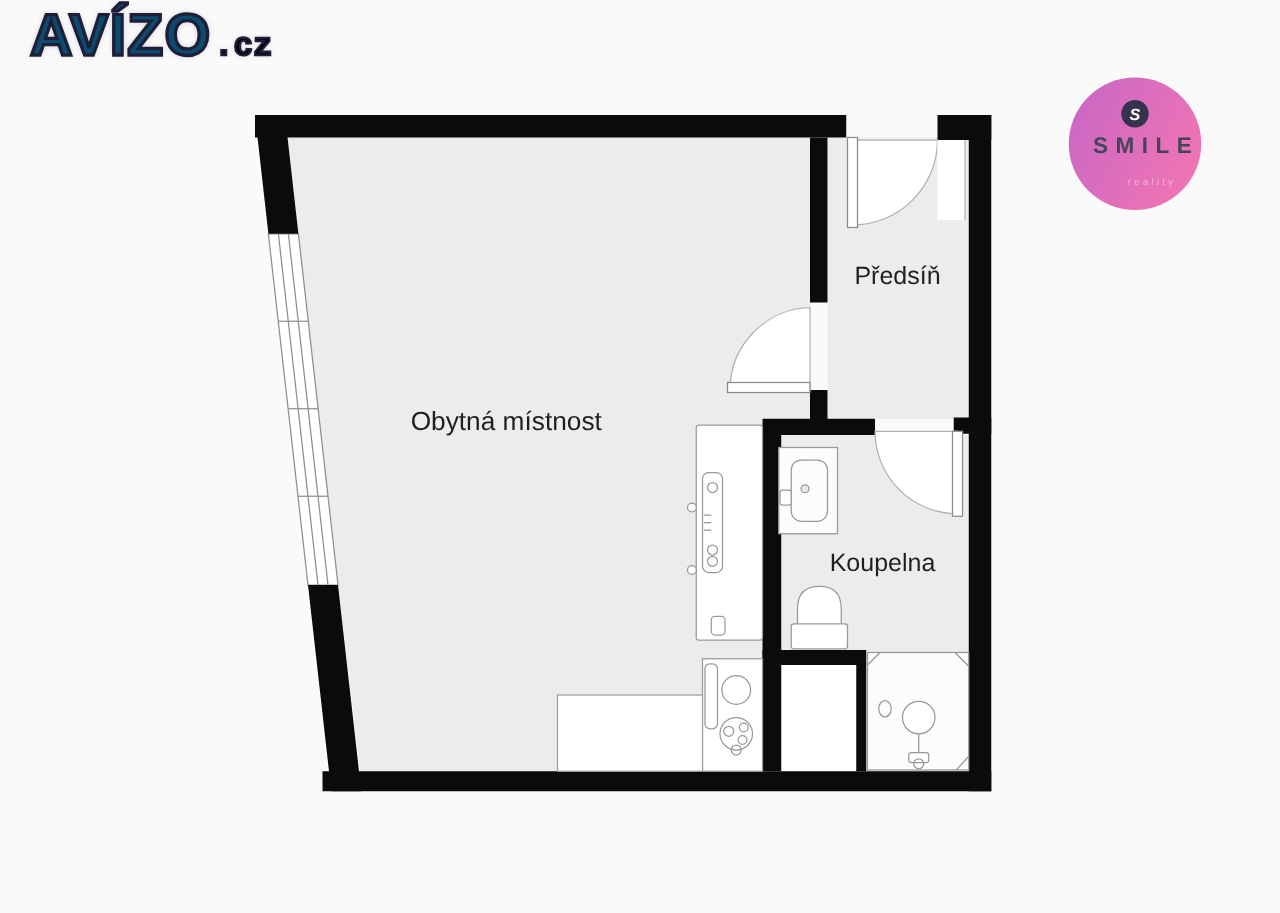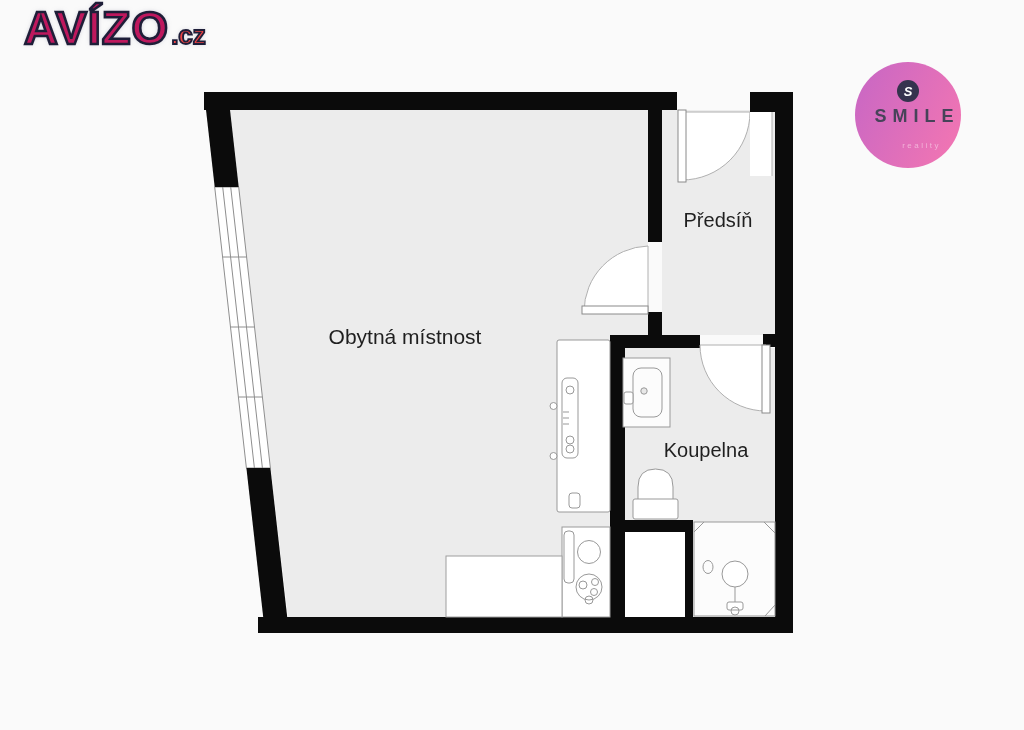--- a/index.html
+++ b/index.html
@@ -7,28 +7,29 @@
     width:1024px;height:730px;position:relative;overflow:hidden;
     background:#fafafa;
     font-family:"Liberation Sans",sans-serif;
   }
   
   .brand{
     position:absolute;left:24px;top:4px;
     font-weight:bold;white-space:nowrap;line-height:1;
   }
   .brand-main{
-    font-size:47px;color:#be185d;letter-spacing:1px;
+    font-size:47px;color:#0c4a6e;letter-spacing:1px;
     -webkit-text-stroke:2.6px #1e1e38;
     text-shadow:0 0 5px rgba(140,140,165,.55);
   }
   .brand-tld{
-    font-size:26px;color:#ef4444;margin-left:2px;
+    font-size:26px;color:#000000;margin-left:2px;
     -webkit-text-stroke:1.9px #1e1e38;
     text-shadow:0 0 4px rgba(140,140,165,.5);
+    font-family:Liberation Mono, monospace;
   }
   
   .agency{
     position:absolute;left:855px;top:62px;width:106px;height:106px;
     border-radius:50%;
     background:linear-gradient(115deg,#cb68c3 10%,#ee74b4 85%);
     display:flex;flex-direction:column;align-items:center;justify-content:center;
   }
   .agency-icon{
     width:22px;height:22px;border-radius:50%;background:#35334e;

